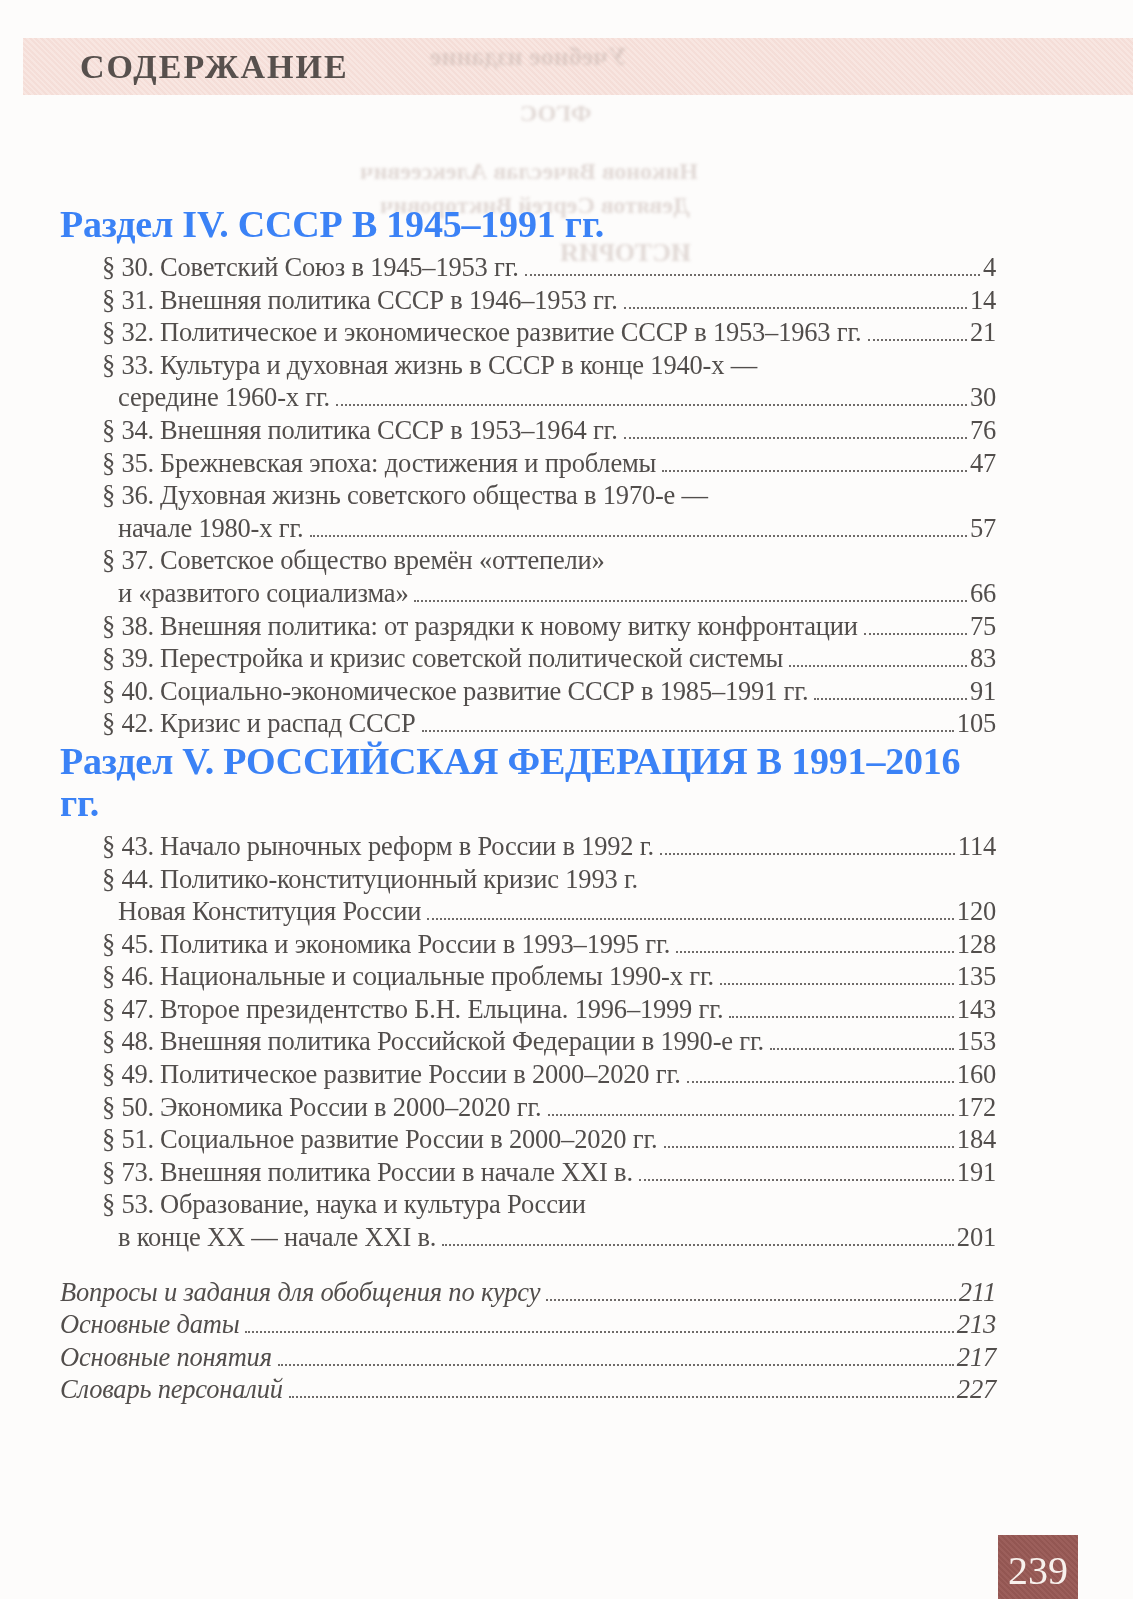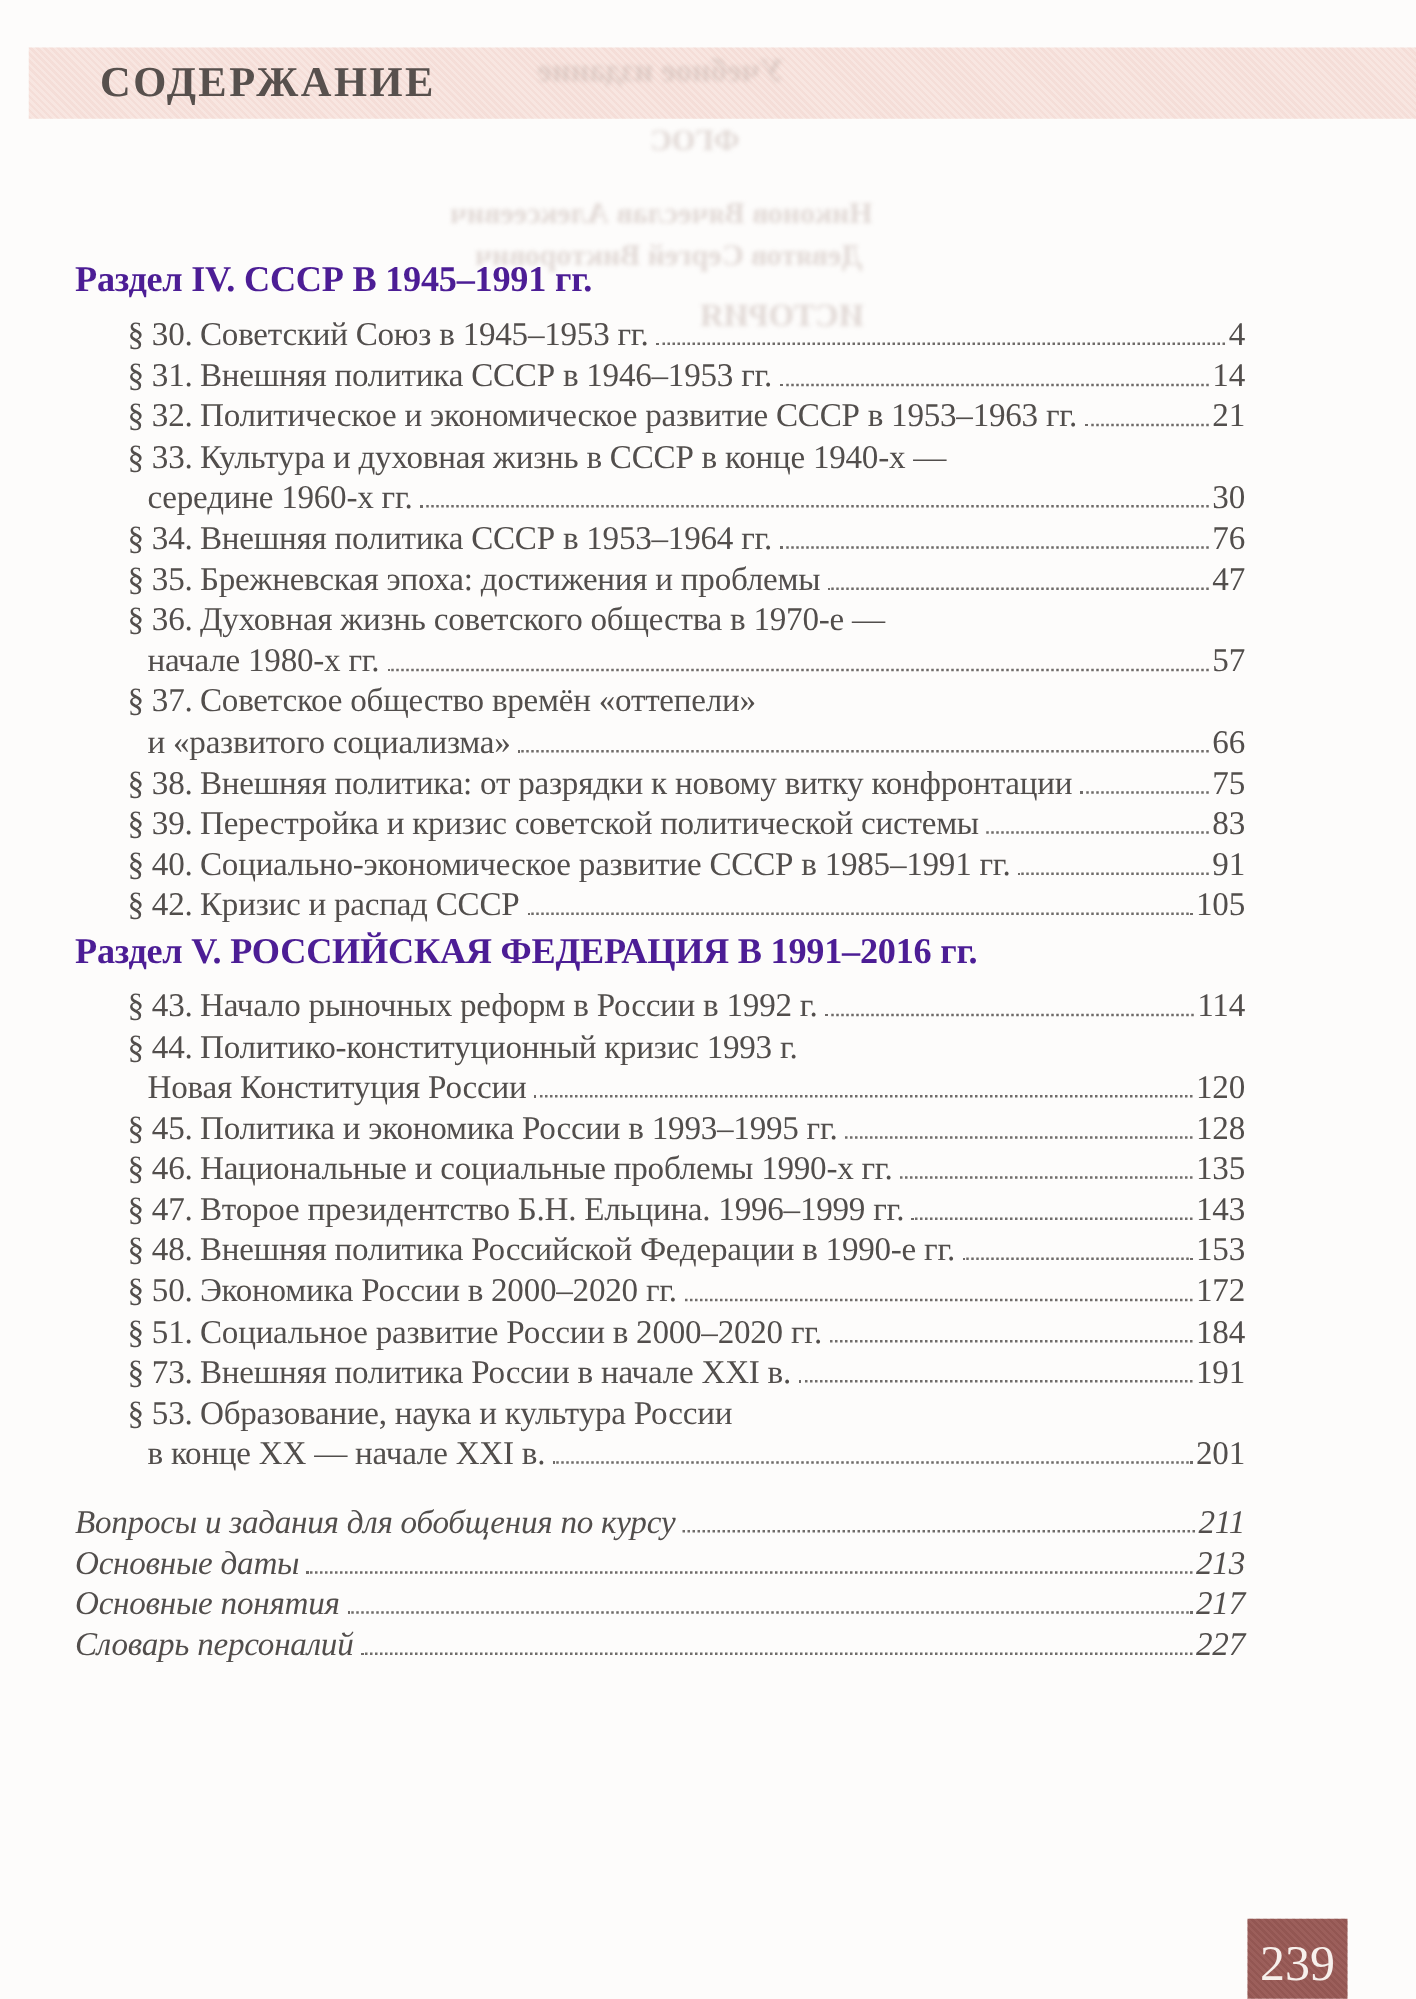--- a/index.html
+++ b/index.html
@@ -32,21 +32,21 @@
     color:#bfaea8;opacity:.45;
     white-space:nowrap;
     font-weight:bold;
     pointer-events:none;
   }
   
   .toc{
     position:absolute;left:60px;top:203px;width:936px;
   }
   .sec-heading{
-    font-size:29px;font-weight:bold;color:#4c1d95;
+    font-size:38px;font-weight:bold;color:#3b82f6;
     line-height:42px;
     letter-spacing:-0.2px;
     margin-bottom:6px;
   }
   .sec-heading.gap{}
   .appendix{margin-top:22px;}
   .row{
     display:flex;align-items:baseline;
     font-size:26.5px;line-height:32.6px;
     letter-spacing:-0.2px;
@@ -211,20 +211,26 @@
       <span class="leader"></span>
       <span class="pg">143</span>
     </div>
     <div class="row">
       <span class="num">§ 48.</span>
       <span class="t">Внешняя политика Российской Федерации в 1990-е гг. </span>
       <span class="leader"></span>
       <span class="pg">153</span>
     </div>
     <div class="row">
+      <span class="num">§ 49.</span>
+      <span class="t">Политическое развитие России в 2000–2020 гг. </span>
+      <span class="leader"></span>
+      <span class="pg">160</span>
+    </div>
+    <div class="row">
       <span class="num">§ 50.</span>
       <span class="t">Экономика России в 2000–2020 гг. </span>
       <span class="leader"></span>
       <span class="pg">172</span>
     </div>
     <div class="row">
       <span class="num">§ 51.</span>
       <span class="t">Социальное развитие России в 2000–2020 гг. </span>
       <span class="leader"></span>
       <span class="pg">184</span>

